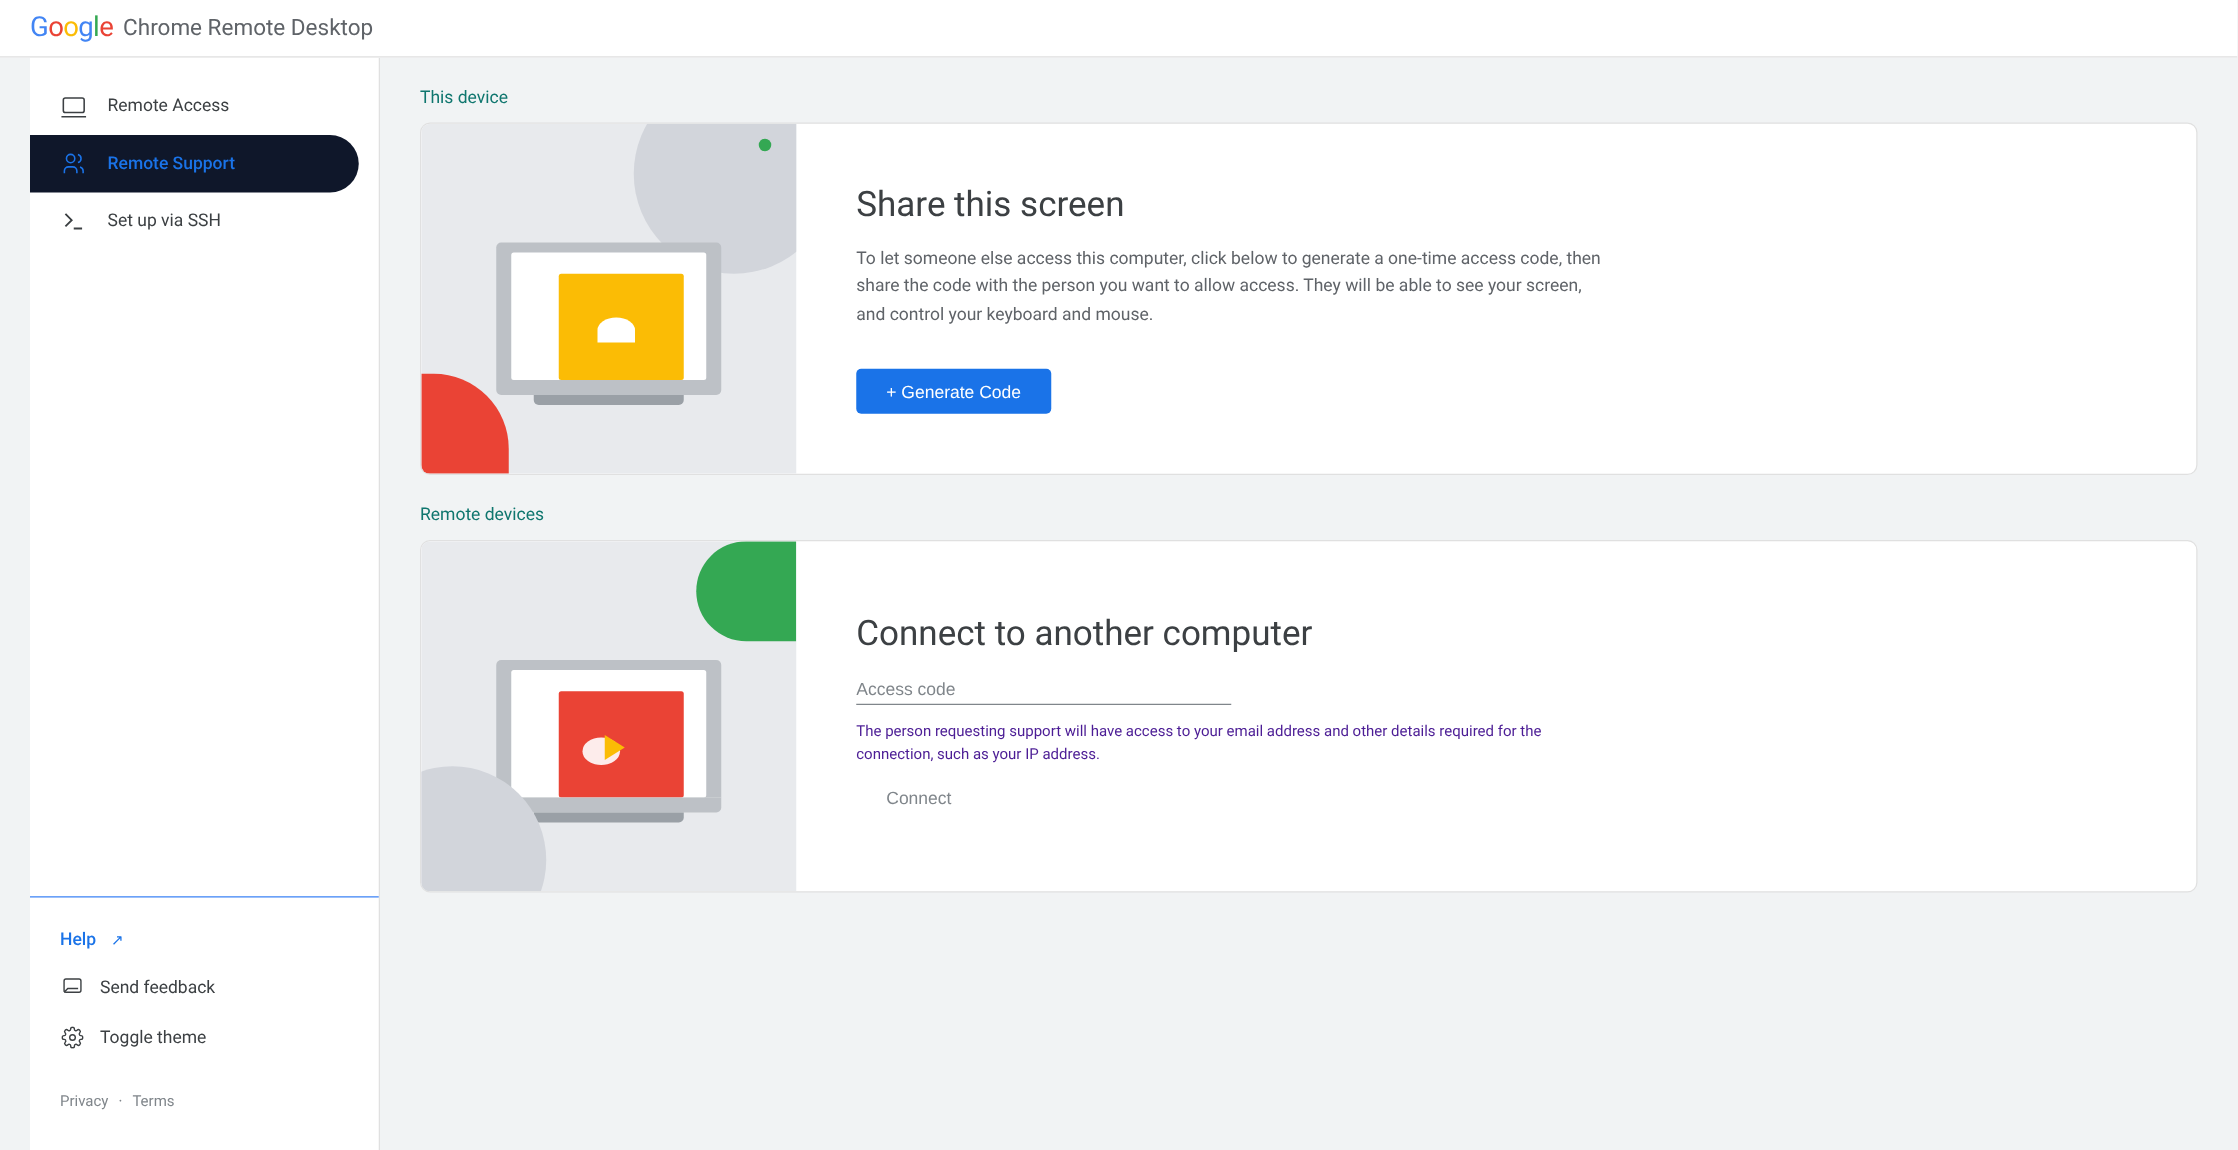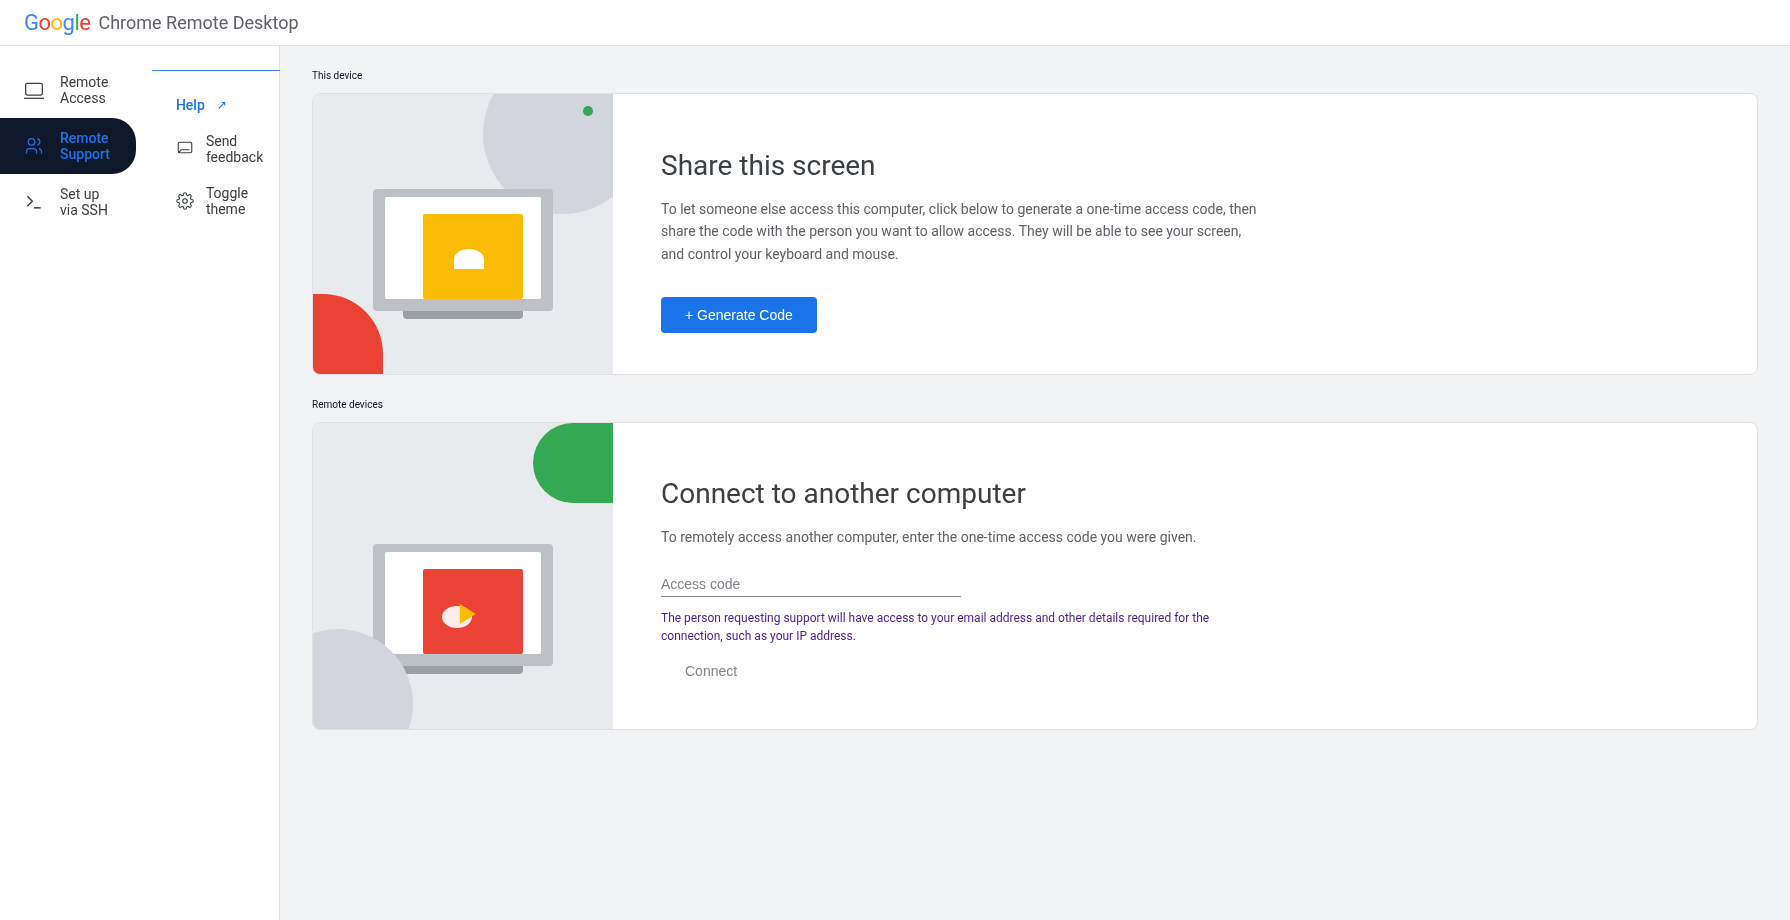--- a/index.html
+++ b/index.html
@@ -46,23 +46,24 @@
       display: flex;
       flex: 1;
       overflow: hidden;
     }
     
     .sidebar {
       width: 280px;
       background: #fff;
       border-right: 1px solid #e0e0e0;
       display: flex;
-      flex-direction: row;
+      flex-direction: column;
       padding: 16px 0;
       flex-shrink: 0;
+      margin-left: 24px;
     }
     .sidebar-nav {
       flex: 1;
     }
     .sidebar-item {
       display: flex;
       align-items: center;
       gap: 16px;
       padding: 12px 24px;
       cursor: pointer;
@@ -122,22 +123,22 @@
       text-decoration: none;
     }
     
     .content {
       flex: 1;
       overflow-y: auto;
       padding: 24px 32px;
       background: #f1f3f4;
     }
     .section-label {
-      font-size: 10px;
-      color: #0f172a;
+      font-size: 14px;
+      color: #0f766e;
       margin-bottom: 12px;
       font-weight: 400;
     }
     .card {
       background: #fff;
       border-radius: 8px;
       border: 1px solid #e0e0e0;
       display: flex;
       overflow: hidden;
       margin-bottom: 24px;
@@ -334,21 +335,20 @@
       padding: 40px 48px;
       display: flex;
       flex-direction: column;
       justify-content: center;
     }
     .card-title {
       font-size: 28px;
       color: #3c4043;
       font-weight: 400;
       margin-bottom: 16px;
-      margin-top: 14px;
     }
     .card-description {
       font-size: 14px;
       color: #5f6368;
       line-height: 1.6;
       max-width: 600px;
       margin-bottom: 24px;
     }
     .card-actions {
       display: flex;
@@ -530,21 +530,20 @@
               </div>
             </div>
             <div class="laptop-base"></div>
             <div class="laptop-stand"></div>
           </div>
           <div class="gray-circle-bottom"></div>
         </div>
 
         <div class="card-content">
           <div class="card-title">Connect to another computer</div>
-          <div class="card-description">To remotely access another computer, enter the one-time access code you were given.</div>
           <div class="input-wrapper">
             <input type="text" class="access-code-input" placeholder="Access code" style="">
           </div>
           <div class="input-help-text">The person requesting support will have access to your email address and other details required for the connection, such as your IP address.</div>
           <div class="card-actions">
             <button class="btn-secondary">Connect</button>
           </div>
         </div>
       </div>
     </div>

